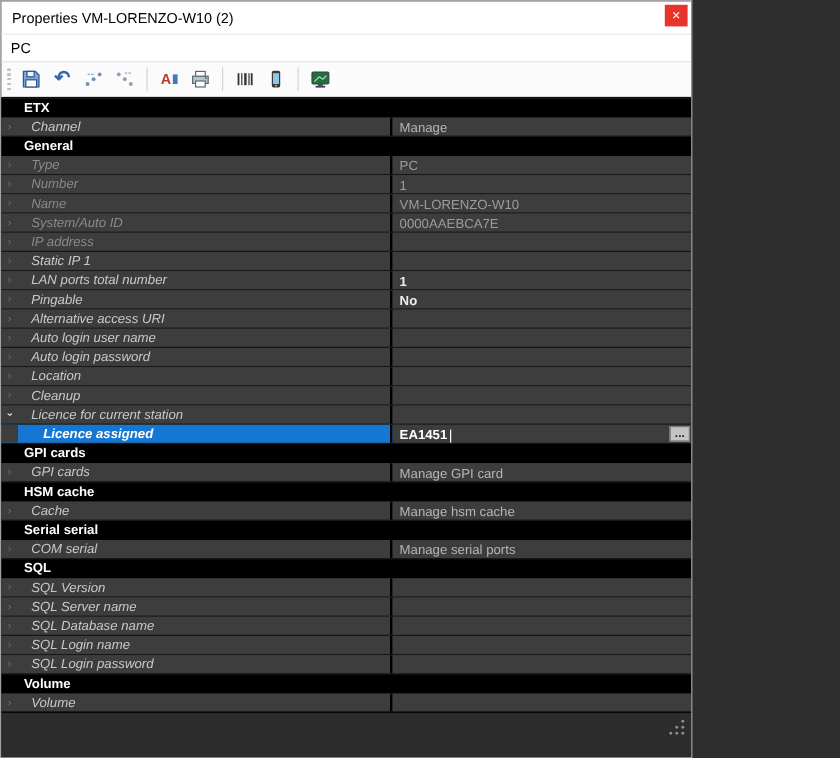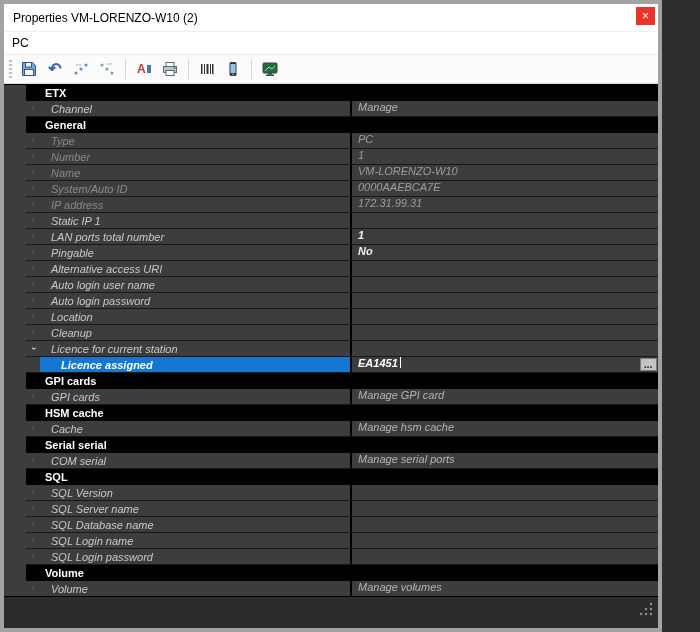--- a/index.html
+++ b/index.html
@@ -1,20 +1,20 @@
 <!DOCTYPE html>
 <html style="--sel: #1577d2; --close-red: #e8352c;"><head>
 <meta charset="utf-8">
 <style>
   * { box-sizing: border-box; margin: 0; padding: 0; }
   html, body { width: 700px; height: 632px; }
   body { font-family: "Liberation Sans", sans-serif; background: #2e2e2e; }
   .window {
-    width: 662px; height: 632px;
-    border: 4px solid #a3a3a3;
+    width: 577px; height: 632px;
+    border: 1px solid #a3a3a3;
     display: flex; flex-direction: column;
     background: #2e2e2e; overflow: hidden;
   }
   
   .titlebar {
     flex: 0 0 28px; background: #ffffff; position: relative;
     display: flex; align-items: center; padding-left: 9px;
     border-bottom: 1px solid #f0f0f0;
   }
   .title { font-size: 12px; color: #000; }
@@ -33,21 +33,21 @@
     display: flex; align-items: center; padding-left: 3px;
     border-top: 1px solid #ececec; border-bottom: 1px solid #dcdcdc;
   }
   .tgrip {
     width: 3px; height: 18px; margin: 0 4px 0 2px;
     background-image: repeating-linear-gradient(#c0c0c0, #c0c0c0 2px, transparent 2px, transparent 4px);
   }
   .tbtn { width: 24px; height: 24px; display: flex; align-items: center; justify-content: center; margin: 0 1px; }
   .tsep { width: 1px; height: 20px; background: #d5d5d5; margin: 0 5px; }
   
-  .grid { flex: 0 0 512px; background: #3d3d3d; overflow: hidden; border-top: 1px solid #000; padding-left: 22px; }
+  .grid { flex: 0 0 512px; background: #3d3d3d; overflow: hidden; border-top: 1px solid #000; }
   .cat-row {
     height: 16px; background: #000; color: #fff;
     font-weight: bold; font-size: 11px; line-height: 16px; padding-left: 19px;
   }
   .prop-row { height: 16px; display: flex; background: #3d3d3d; border-bottom: 1px solid #171717; }
   .cell-label {
     flex: 0 0 326px; width: 326px; display: flex; align-items: center;
     border-right: 2px solid #000; overflow: hidden;
   }
   .chev {
@@ -55,22 +55,22 @@
     font-size: 9px; color: #6f6f6f; line-height: 15px; display: inline-block;
   }
   .chev.down { color: #e6e6e6; font-weight: bold; transform: rotate(90deg); transform-origin: 50% 50%; height: auto; }
   .lab { font-size: 11px; color: #c9c9c9; padding-left: 11px; white-space: nowrap; font-style: italic; }
   .lab.disabled { color: #8a8a8a; }
   .indent1 .lab { padding-left: 21px; }
   .prop-row.selected .cell-label { background: var(--sel, #1577d2); align-items: center; }
   .prop-row.selected .chev { background: #3d3d3d; }
   .prop-row.selected .lab { color: #fff; font-weight: bold; }
   .cell-value {
-    flex: 1; display: flex; align-items: flex-start; padding-left: 6px;
-    font-size: 11px; color: #b5b5b5; position: relative; overflow: hidden; white-space: nowrap; font-style: italic;
+    flex: 1; display: flex; align-items: flex-end; padding-left: 6px;
+    font-size: 11px; color: #b5b5b5; position: relative; overflow: hidden; white-space: nowrap;
   }
   .cell-value.disabled { color: #9c9c9c; }
   .cell-value.bold { color: #ececec; font-weight: bold; }
   .prop-row.selected .cell-value { color: #ffffff; font-weight: bold; }
   .caret { display: inline-block; width: 1px; height: 11px; background: #fff; margin-left: 2px; }
   .ellipsis-btn {
     position: absolute; right: 1px; top: 1px; bottom: 1px; width: 17px;
     background: #c4c4c4; border: 1px solid #7a7a7a; color: #1e1e1e;
     font-size: 10px; line-height: 11px; text-align: center; font-family: "Liberation Sans", sans-serif;
   }
@@ -215,23 +215,20 @@
         </div>
         <div class="cell-value disabled">
           <span>0000AAEBCA7E</span>
         </div>
       </div>
       <div class="prop-row">
         <div class="cell-label">
           <span class="chev">›</span>
           <span class="lab disabled">IP address</span>
         </div>
-        <div class="cell-value disabled">
-          <span>172.31.99.31</span>
-        </div>
       </div>
       <div class="prop-row">
         <div class="cell-label">
           <span class="chev">›</span>
           <span class="lab">Static IP 1</span>
         </div>
         <div class="cell-value">
           <span></span>
         </div>
       </div>
@@ -392,23 +389,20 @@
         </div>
         <div class="cell-value">
           <span></span>
         </div>
       </div>
       <div class="cat-row"><span>Volume</span></div>
       <div class="prop-row">
         <div class="cell-label">
           <span class="chev">›</span>
           <span class="lab">Volume</span>
-        </div>
-        <div class="cell-value">
-          <span>Manage volumes</span>
         </div>
       </div>
     </div>
 
   <div class="footer">
     <svg class="resize-grip" viewBox="0 0 16 16">
       <g fill="#8f8f8f">
         <circle cx="13" cy="3" r="1.2"></circle>
         <circle cx="8" cy="8" r="1.2"></circle>
           <circle cx="13" cy="8" r="1.2"></circle>

